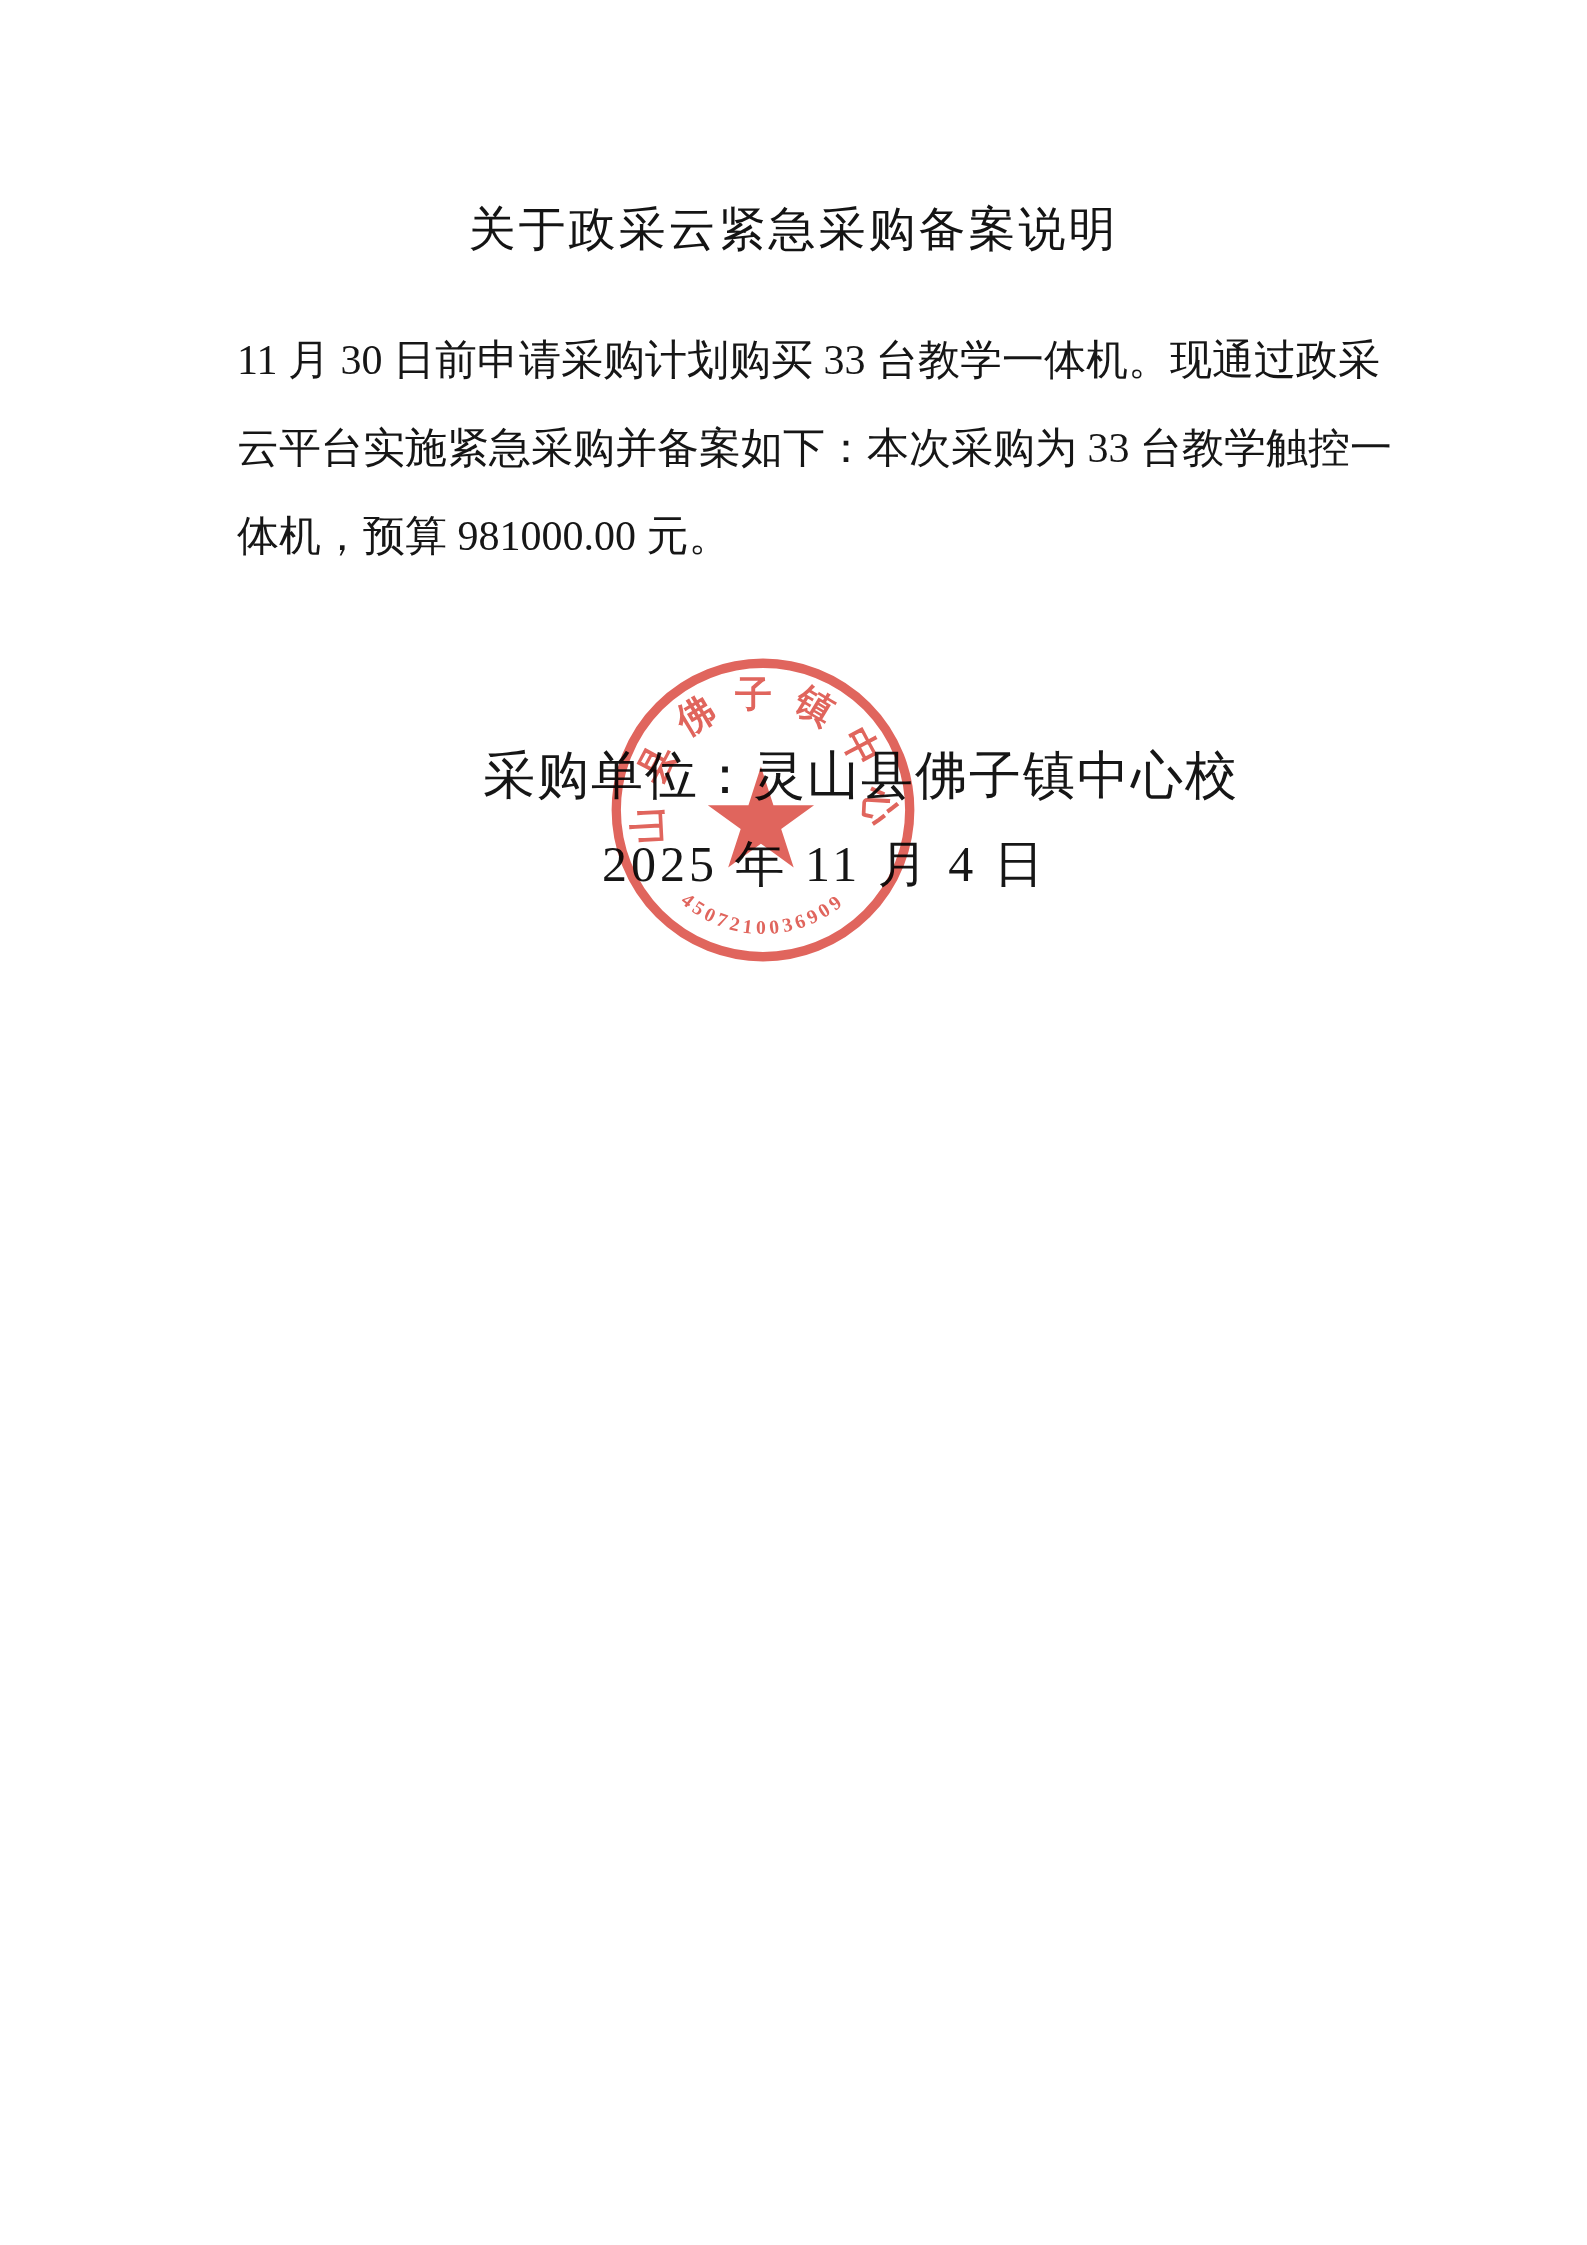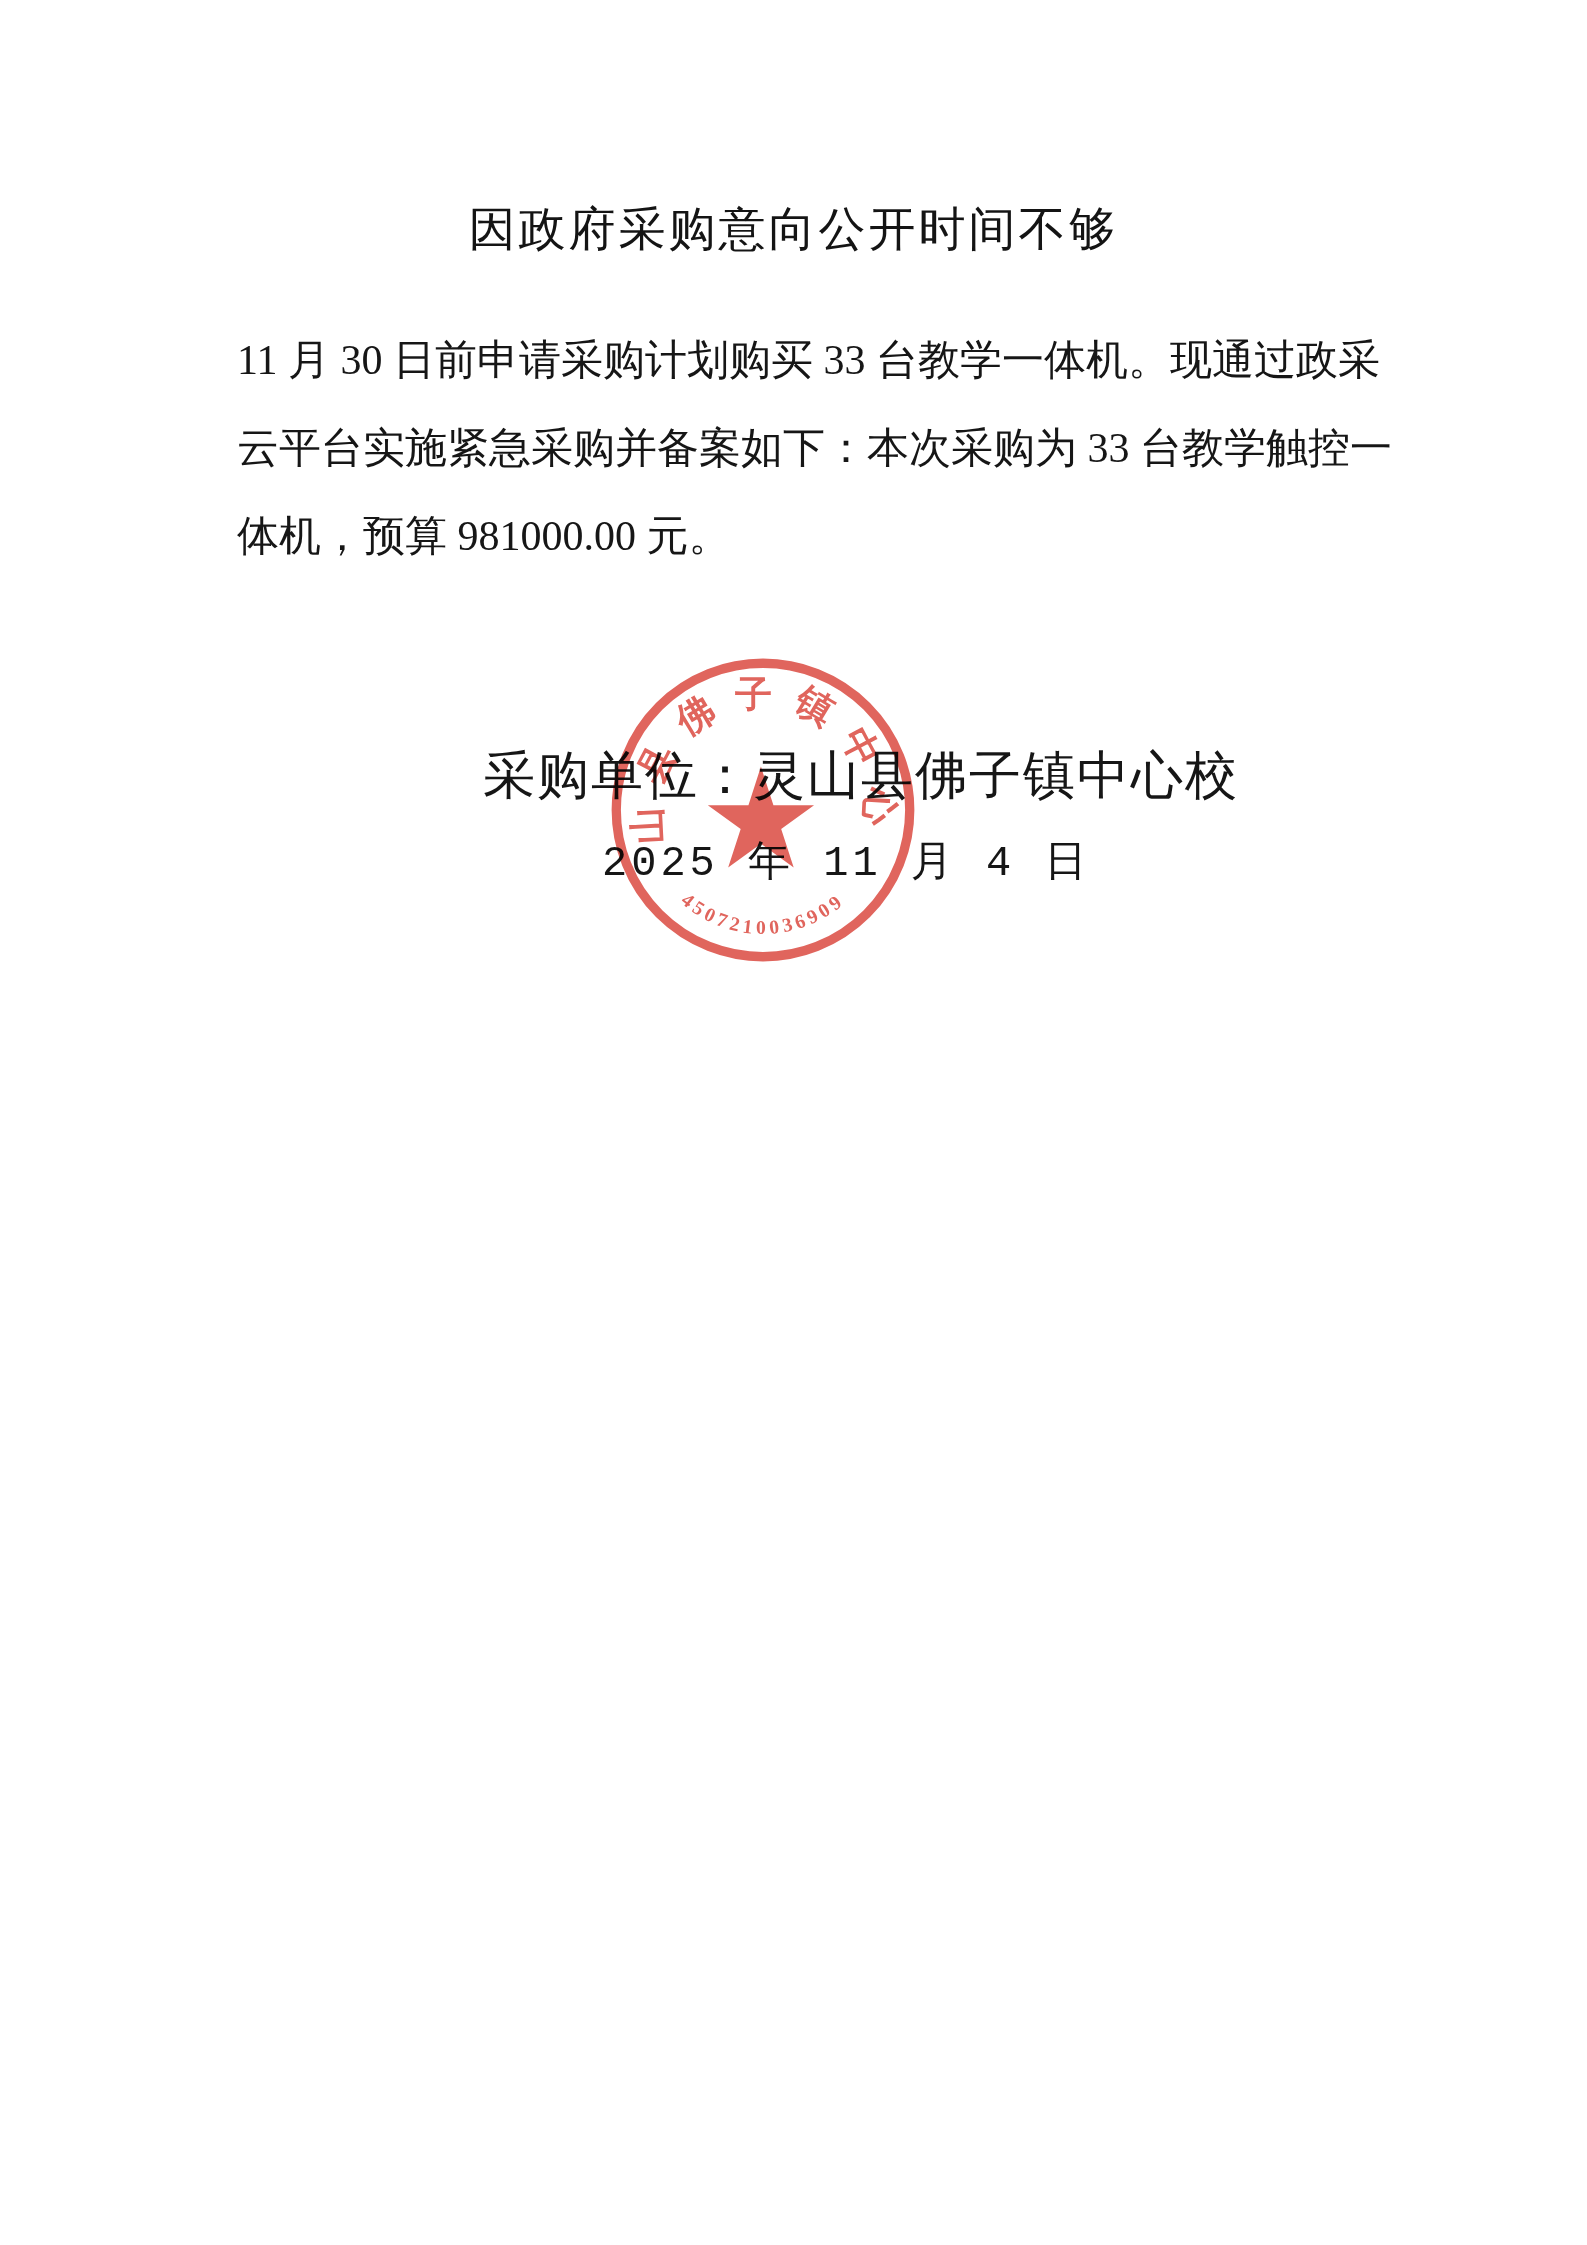--- a/index.html
+++ b/index.html
@@ -52,25 +52,24 @@
     left: 483px;
     font-size: 52px;
     line-height: 60px;
     letter-spacing: 2px;
     color: #161616;
   }
   .sig-date {
     position: absolute;
     top: 834px;
     left: 602px;
-    font-size: 42px;
+    font-size: 50px;
     line-height: 60px;
     letter-spacing: 4px;
     color: #161616;
-    font-family: Liberation Mono, monospace;
   }
   .seal {
     position: absolute;
     top: 655px;
     left: 608px;
     width: 310px;
     height: 310px;
     mix-blend-mode: multiply;
     opacity: 0.88;
     pointer-events: none;
@@ -78,21 +77,21 @@
   .seal text {
     font-family: "Liberation Serif", "DejaVu Serif", serif;
     font-weight: 600;
   }
 </style>
 </head>
 <body>
 
 <div class="page">
 
-  <div class="doc-title">因政府采购意向公开时间不够</div>
+  <div class="doc-title">关于政采云紧急采购备案说明</div>
 
   <div class="doc-body">
     <div class="body-line">11 月 30 日前申请采购计划购买 33 台教学一体机。现通过政采</div>
     <div class="body-line">云平台实施紧急采购并备案如下：本次采购为 33 台教学触控一</div>
     <div class="body-line last">体机，预算 981000.00 元。</div>
   </div>
 
   <div class="sig-unit">采购单位：灵山县佛子镇中心校</div>
 
   <div class="sig-date">2025 年 11 月 4 日</div>

